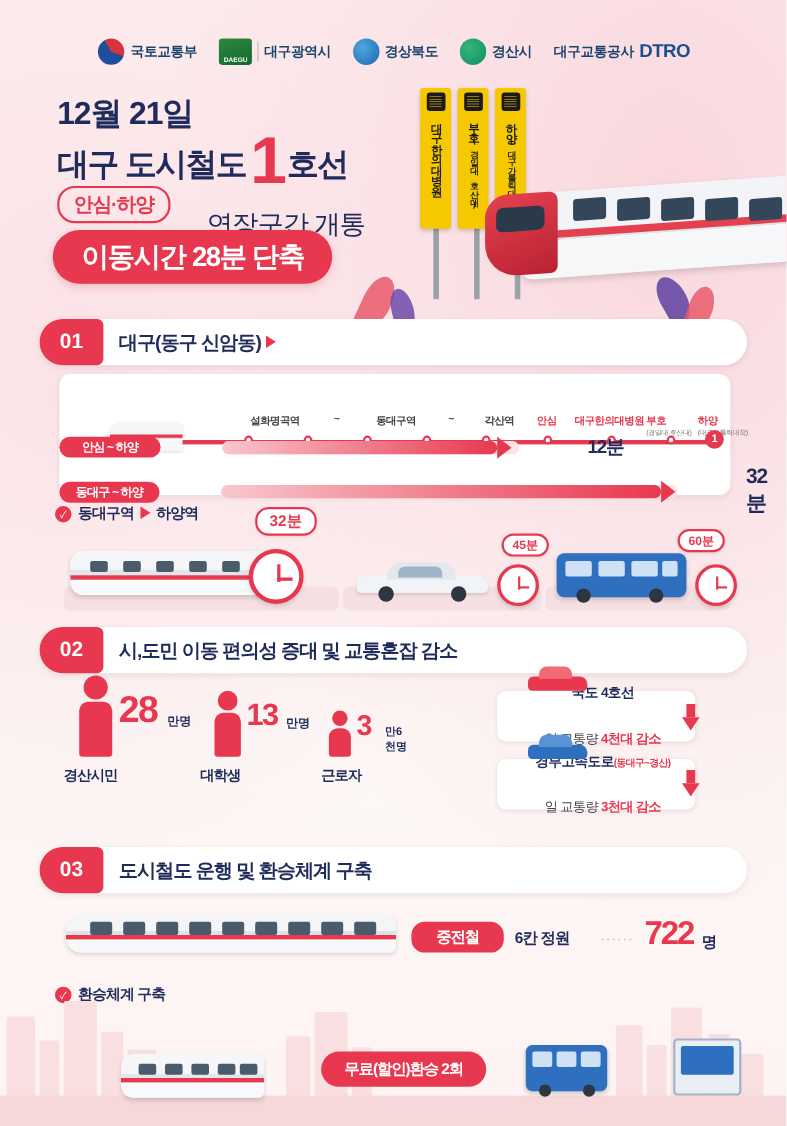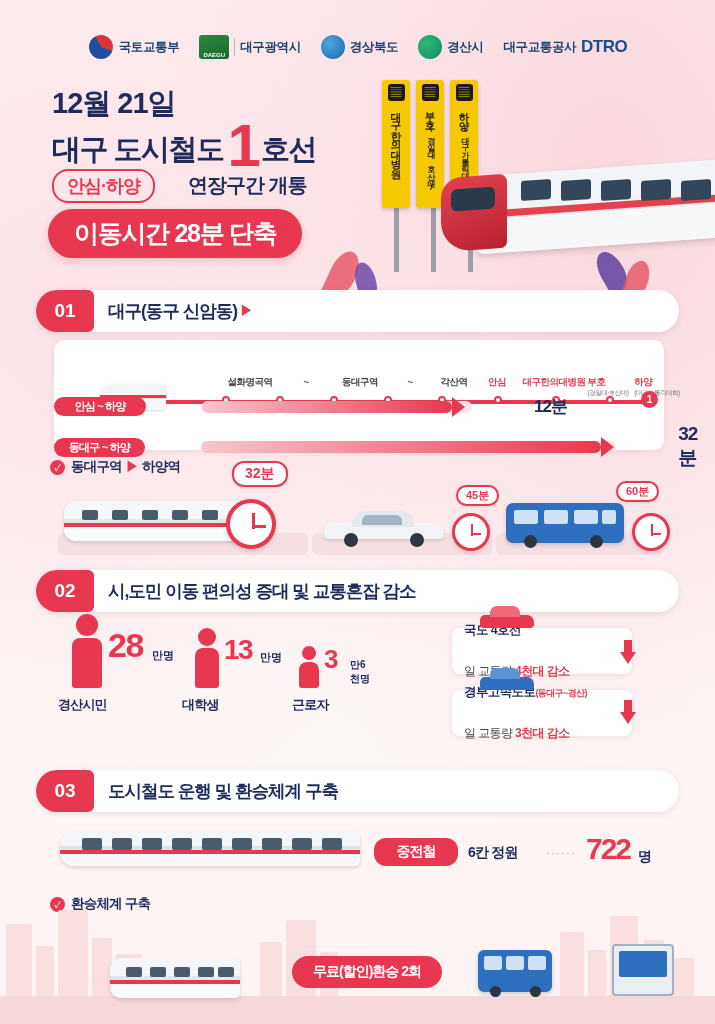--- a/index.html
+++ b/index.html
@@ -66,22 +66,22 @@
     font-size:60px; font-weight:bold; color:#e8384f; line-height:0.8;
     margin:0 2px 0 4px; letter-spacing:-2px;
   }
   .hero-line2 .t2 { font-size:29px; font-weight:bold; color:#1f2b5b; letter-spacing:-1.5px; }
   .pill-outline {
     position:absolute; left:52px; top:95px;
     border:2px solid #e8384f; border-radius:16px; padding:3px 13px;
     font-size:18px; font-weight:bold; color:#e8384f; letter-spacing:-1px;
   }
   .hero-ext {
-    position:absolute; left:188px; top:98px;
-    font-size:20px; font-weight:bold; color:#1f2b5b; letter-spacing:-1px;
+    position:absolute; left:188px; top:114px;
+    font-size:24px; font-weight:normal; color:#1f2b5b; letter-spacing:-1px;
   }
   .hero-banner {
     position:absolute; left:48px; top:135px;
     background:#e8384f; color:#fff; border-radius:26px;
     padding:8px 26px; font-size:25px; font-weight:bold; letter-spacing:-1.3px;
     box-shadow: 0 3px 8px rgba(200,50,70,0.22);
   }
   
   .signs { position:absolute; left:382px; top:6px; display:flex; gap:6px; }
   .sign {
@@ -227,21 +227,21 @@
   .person { position:absolute; background:#e8384f; }
   .p-head { border-radius:50%; }
   .p-body { border-radius:8px 8px 3px 3px; }
   .stat-num { position:absolute; font-weight:bold; color:#e8384f; letter-spacing:-1.5px; }
   .stat-unit { position:absolute; font-size:11px; font-weight:bold; color:#1f2b5b; }
   .stat-cap { position:absolute; font-size:13px; font-weight:bold; color:#1f2b5b; letter-spacing:-0.8px;}
 
   .road-card {
     position:absolute; background:#fff; border-radius:8px;
     box-shadow:0 1px 5px rgba(80,40,50,.10);
-    display:flex; flex-direction:column; justify-content:center;
+    display:flex; flex-direction:column; justify-content:center;align-items:center;
   }
   .road-t1 { font-size:12.5px;font-weight:bold;color:#1f2b5b;letter-spacing:-0.6px; }
   .road-t1 .sm { font-size:9px; color:#e8384f; }
   .road-t2 { font-size:12px;color:#444; letter-spacing:-0.6px;margin-top:24px;}
   .road-t2 b { color:#e8384f; }
   .car { position:absolute; width:54px; height:22px; }
   .car .cbody { position:absolute; left:0; bottom:0; width:54px;height:13px;border-radius:5px 7px 4px 4px;}
   .car .ctop { position:absolute; left:10px; top:0; width:30px;height:11px;border-radius:7px 7px 0 0;}
   .arrow-down {
     position:absolute; width:0;height:0;border-style:solid;

